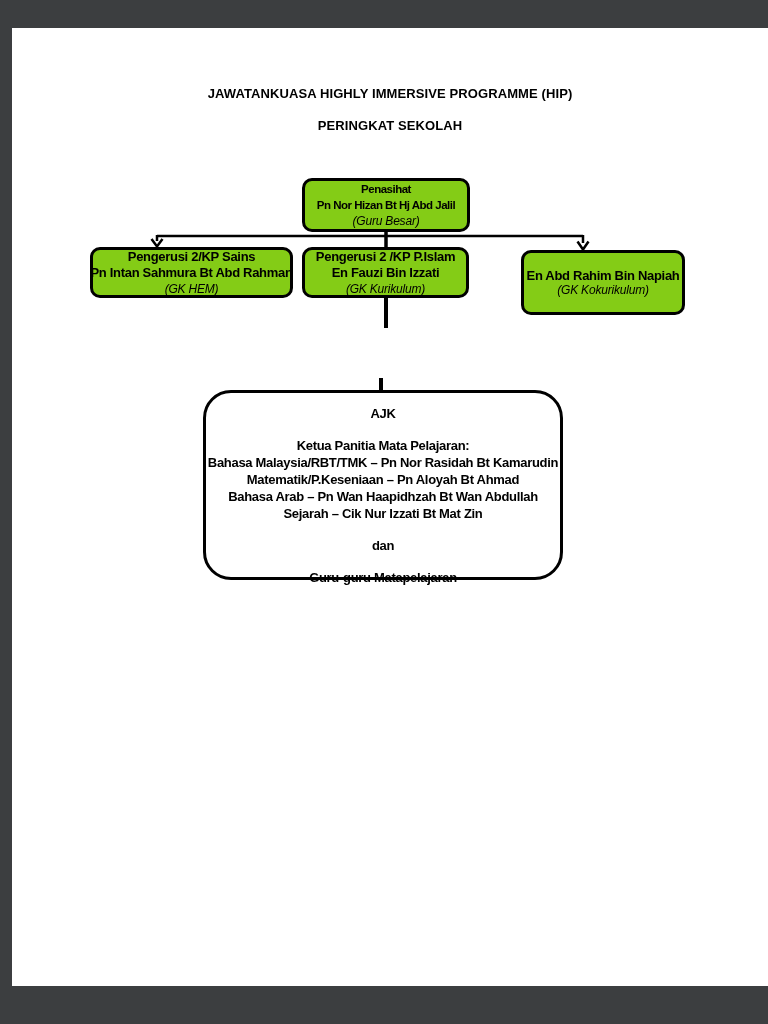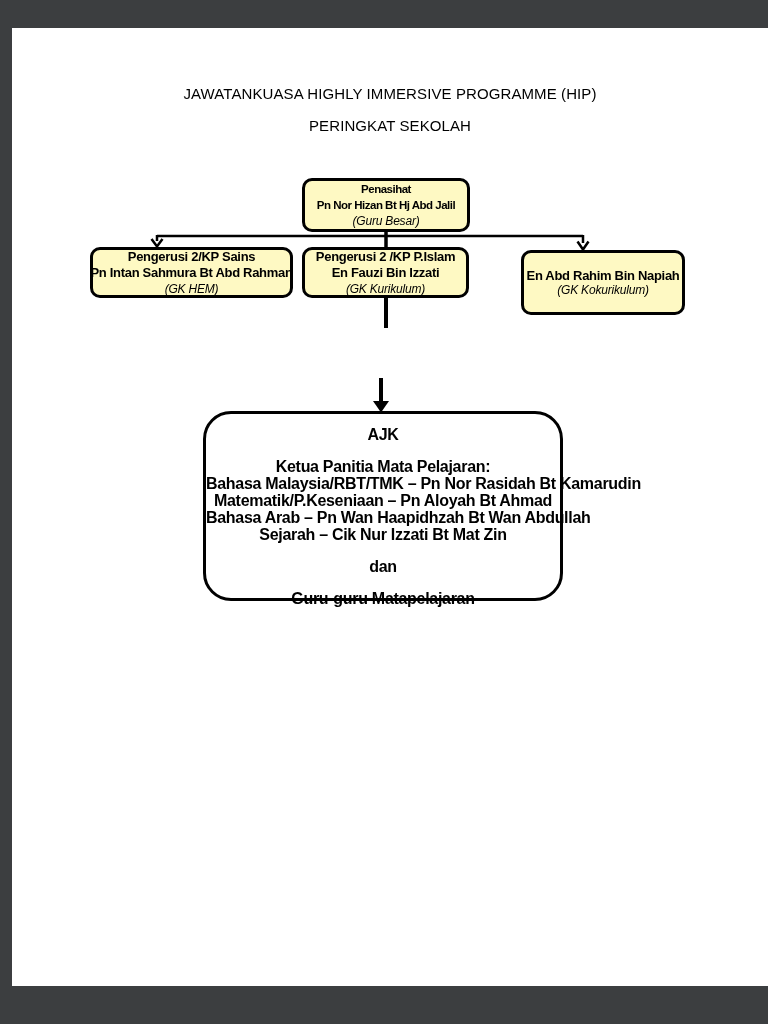--- a/index.html
+++ b/index.html
@@ -20,22 +20,22 @@
   .frame-bar { position: absolute; background: #3c3e40; z-index: 10; }
   #frame-top    { left: 0; top: 0; width: 768px; height: 28px; }
   #frame-left   { left: 0; top: 0; width: 12px; height: 1024px; }
   #frame-bottom { left: 0; top: 986px; width: 768px; height: 38px; }
 
   
   .hline {
     position: absolute;
     left: 12px; right: 0;
     text-align: center;
-    font-weight: normal;
-    font-size: 15px;
+    font-weight: bold;
+    font-size: 13px;
     line-height: 16px;
     letter-spacing: 0.1px;
     white-space: nowrap;
     z-index: 2;
   }
   #header-line-1 { top: 86px; }
   #header-line-2 { top: 118px; }
   #header-line-3 { top: 149px; }
 
   
@@ -45,21 +45,21 @@
     z-index: 1;
     pointer-events: none;
   }
 
   
   .node {
     position: absolute;
     box-sizing: border-box;
     border: 3px solid #000;
     border-radius: 10px;
-    background: #fef9c3;
+    background: #84cc16;
     display: flex;
     flex-direction: column;
     align-items: center;
     justify-content: center;
     text-align: right;
     z-index: 2;
     padding: 1px 2px;
   }
   .node .t, .node .n {
     font-weight: bold;
@@ -81,29 +81,29 @@
   #node-sains      { left: 90px;  top: 247px; width: 203px; height: 51px; }
   #node-islam      { left: 302px; top: 247px; width: 167px; height: 51px; }
   #node-pjk        { left: 521px; top: 250px; width: 164px; height: 65px; }
   #node-pjk .t, #node-pjk .n { line-height: 15px; white-space: normal; }
   #node-pjk .r { line-height: 15px; }
   #node-setiausaha { left: 267px; top: 327px; width: 233px; height: 52px; }
 
   
   #node-ajk {
     position: absolute;
-    left: 203px; top: 411px; width: 360px; height: 190px;
+    left: 203px; top: 390px; width: 360px; height: 190px;
     box-sizing: border-box;
     border: 3px solid #000;
     border-radius: 28px;
     background: #fff;
     z-index: 2;
     text-align: center;
     font-weight: bold;
-    font-size: 16px;
+    font-size: 13px;
     line-height: 17px;
     letter-spacing: -0.3px;
   }
   #node-ajk .ajk-line { white-space: nowrap; }
   #ajk-title    { margin-top: 12px; }
   #ajk-subtitle { margin-top: 15px; }
   #ajk-dan      { margin-top: 15px; }
   #ajk-footer   { margin-top: 15px; }
 </style>
 </head>

